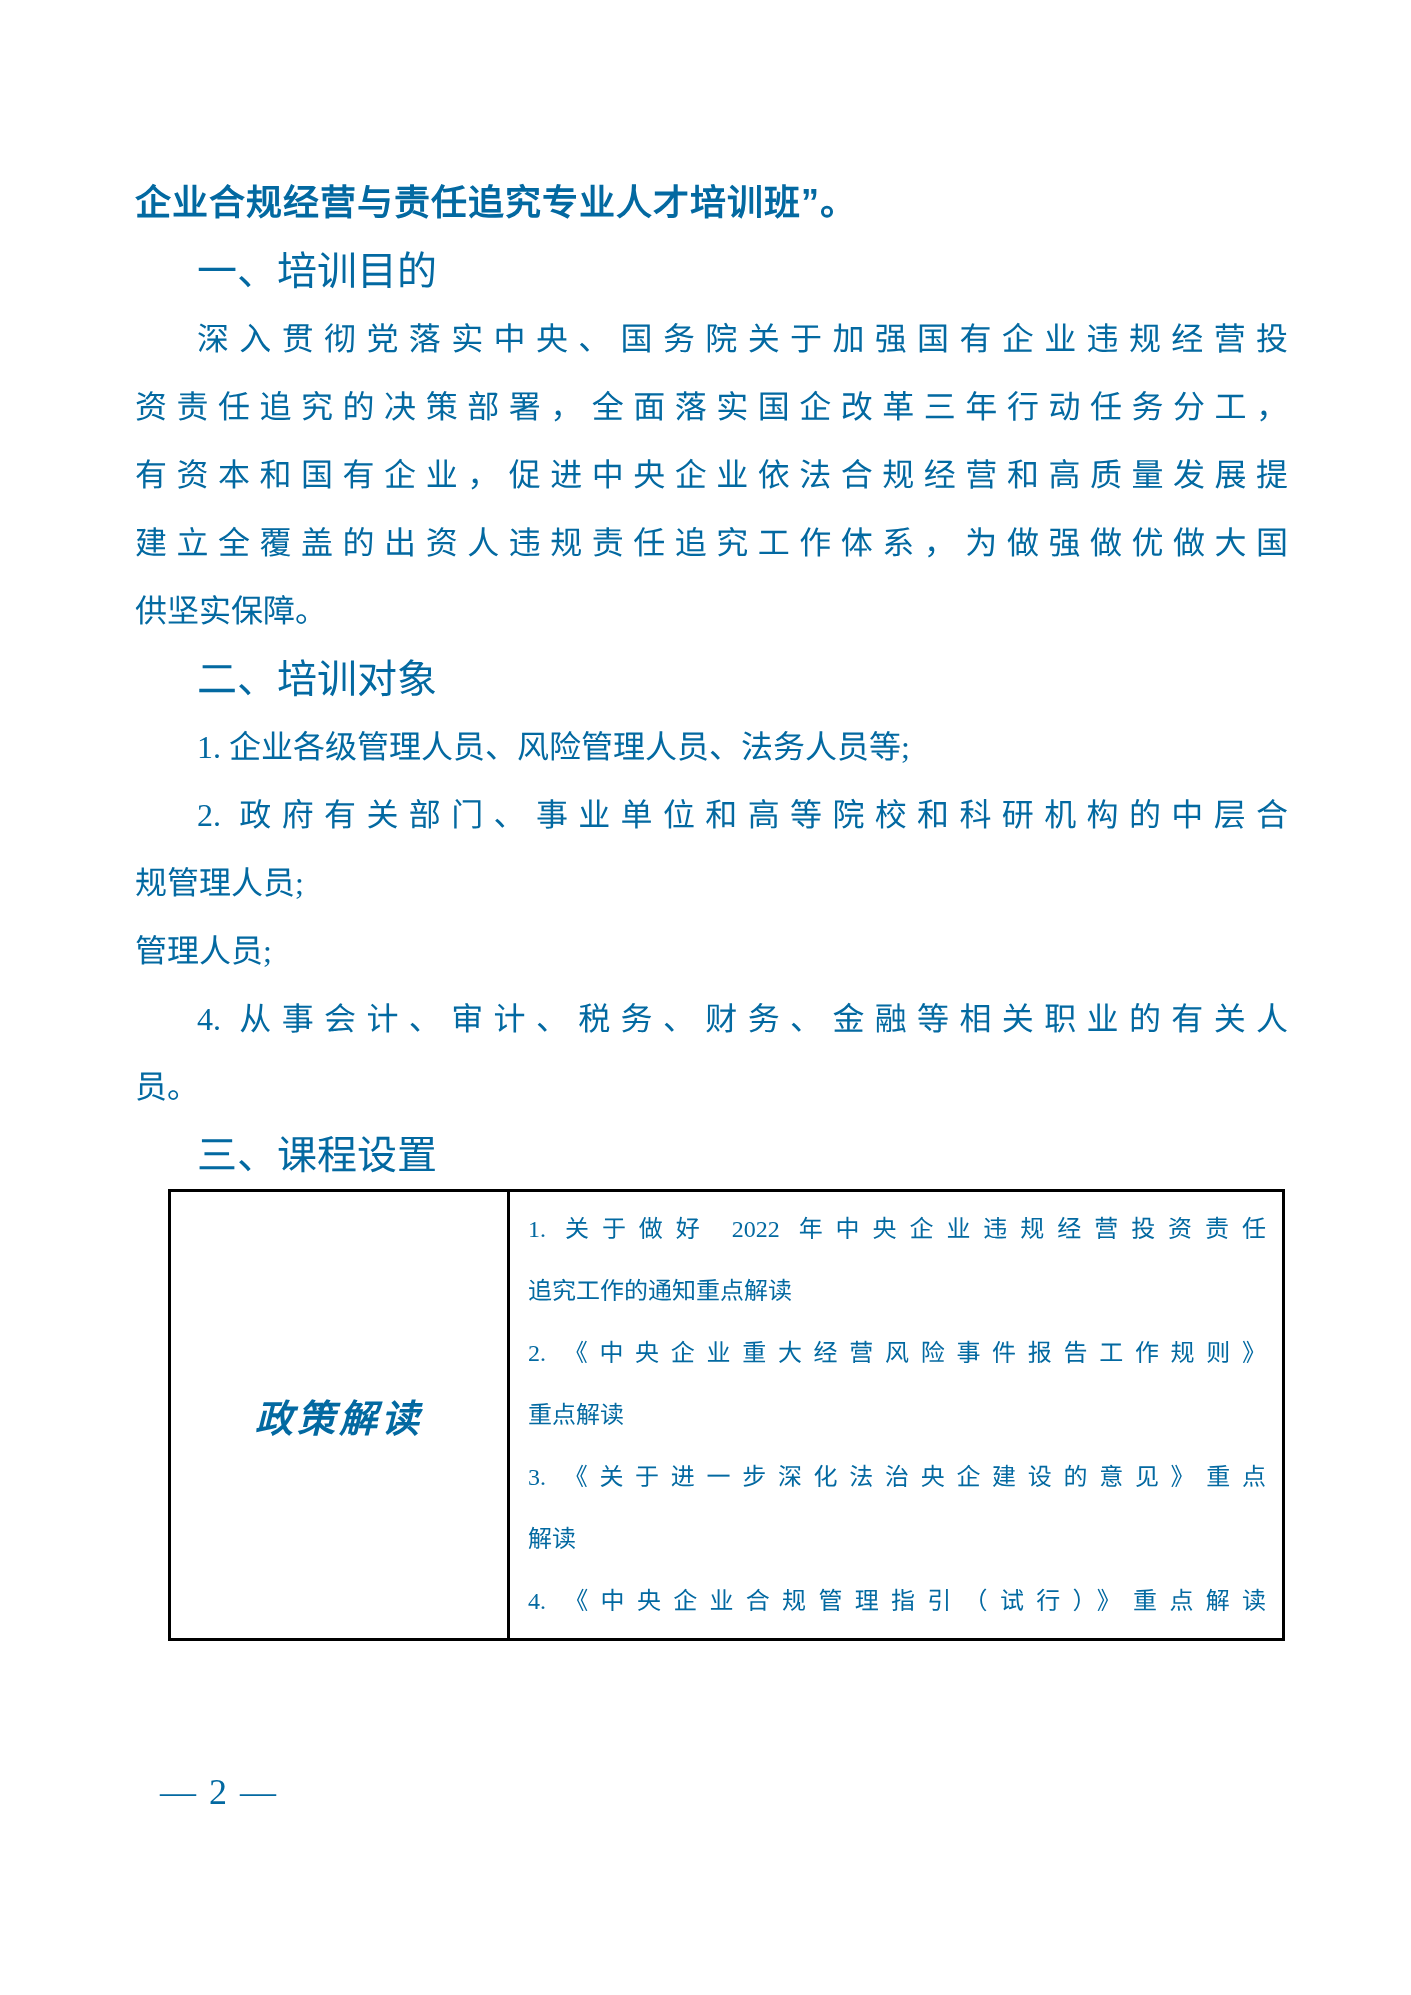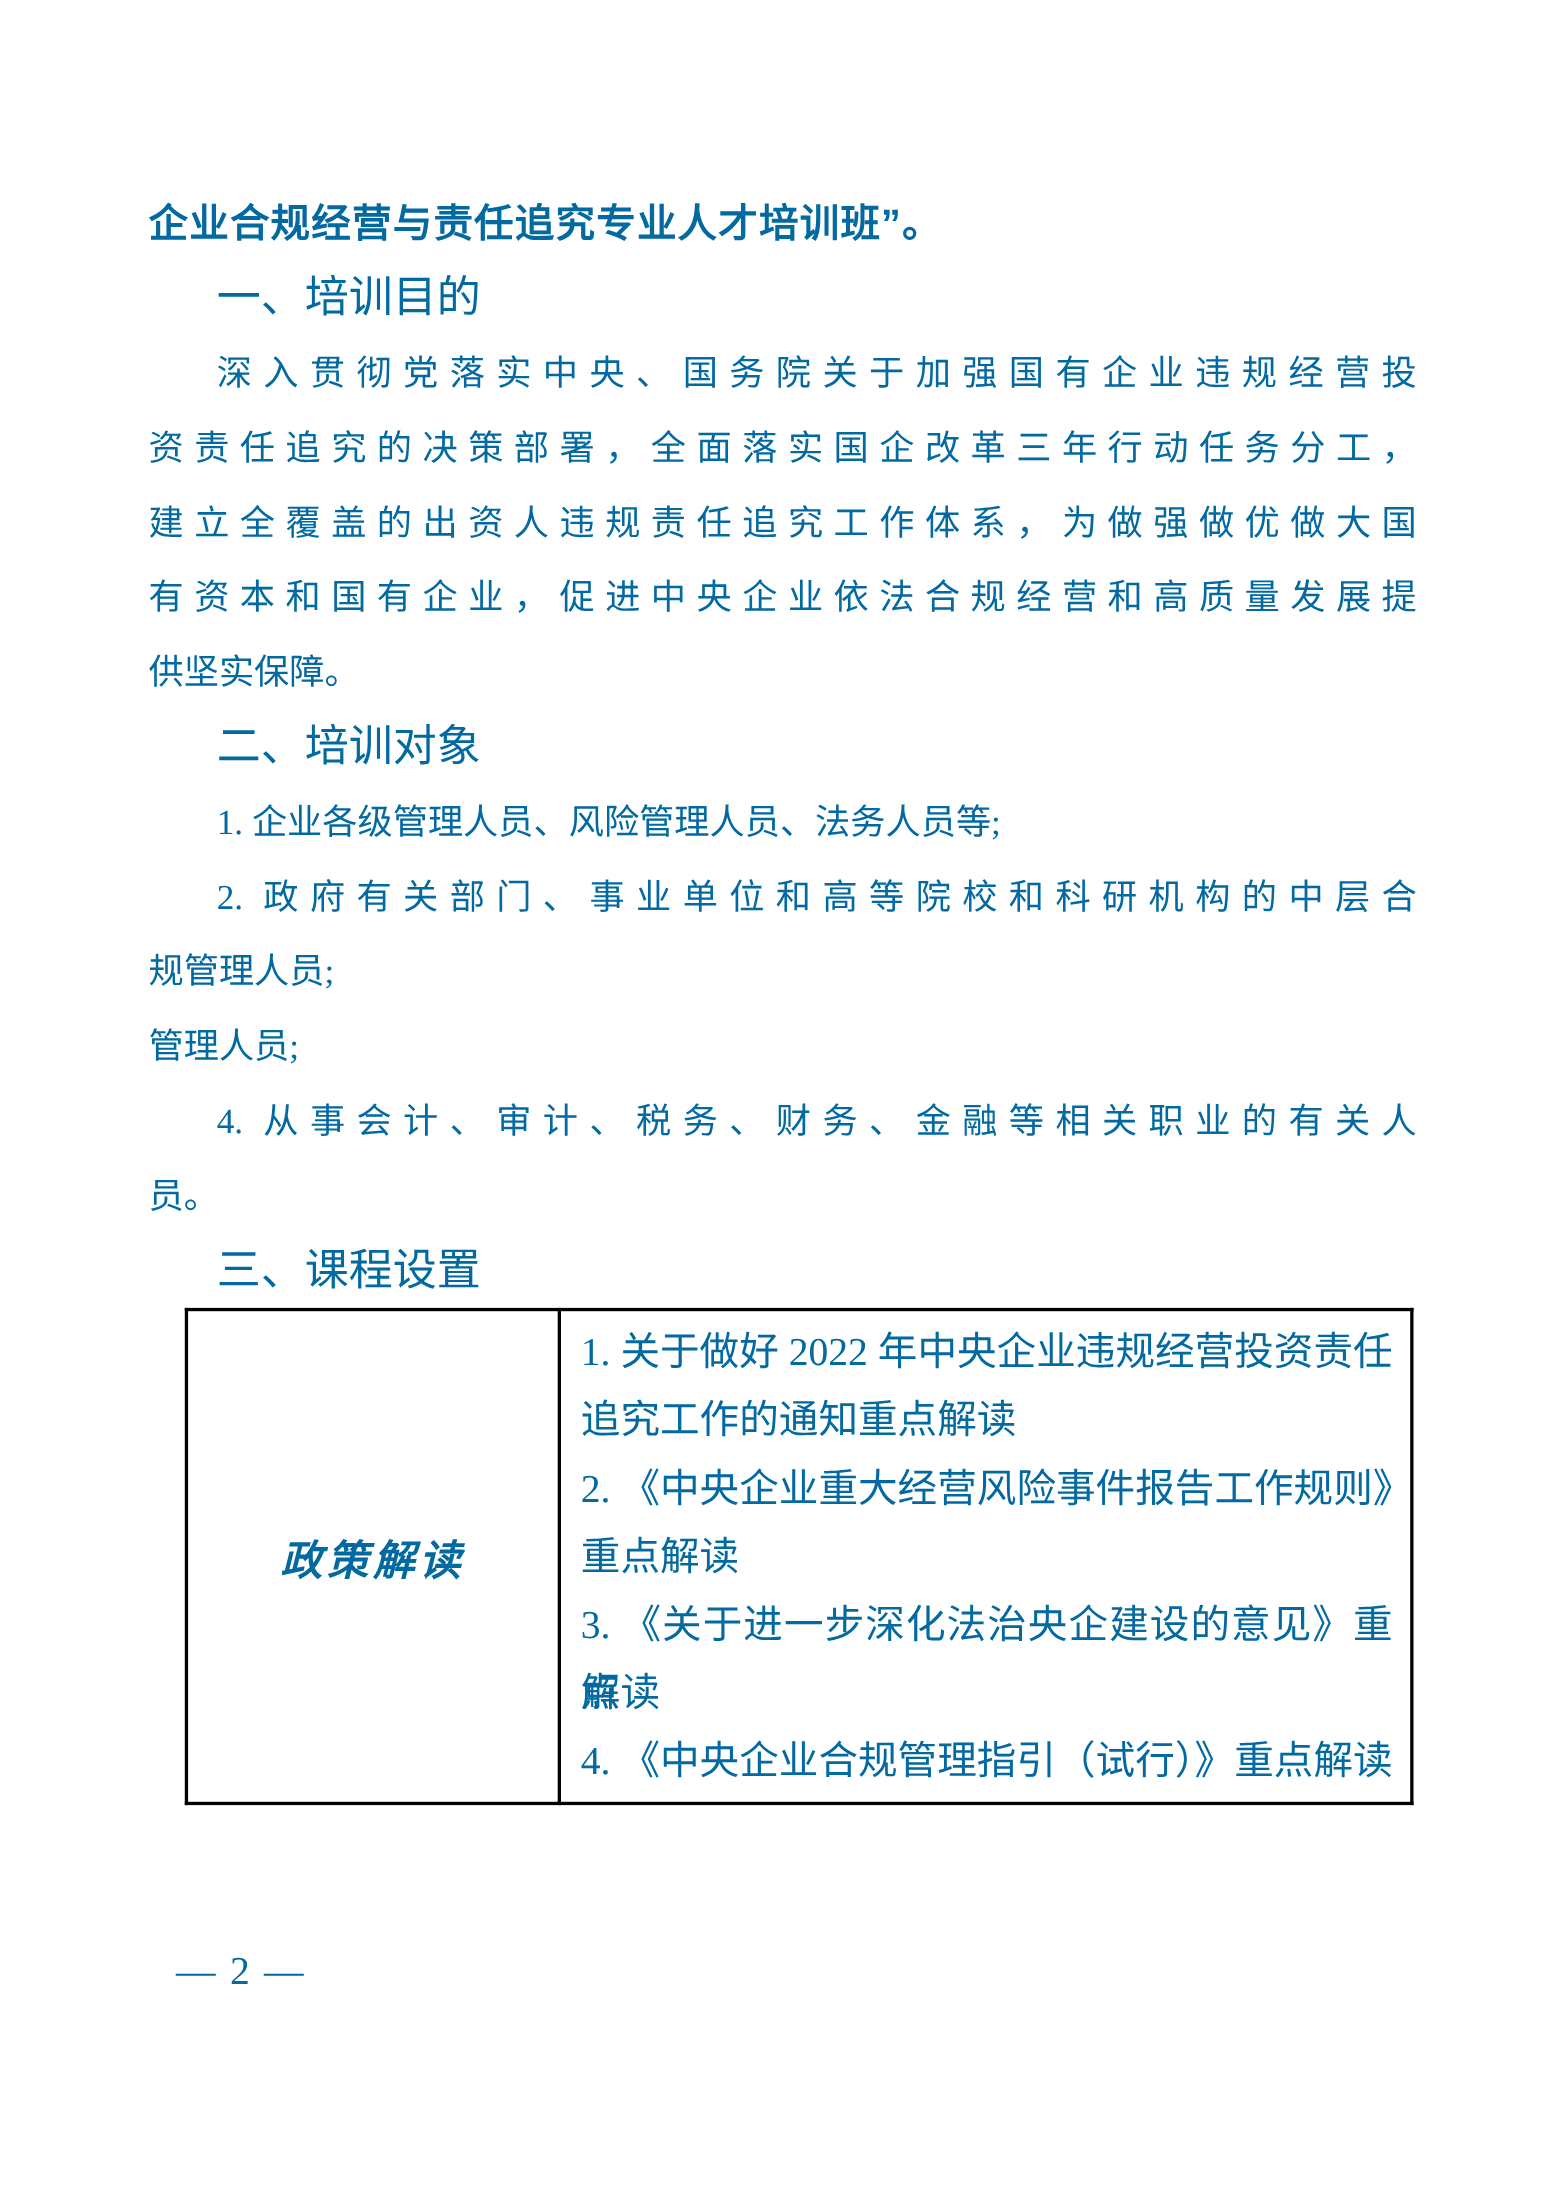--- a/index.html
+++ b/index.html
@@ -69,21 +69,21 @@
     letter-spacing: 4px;
     font-style: italic;
   }
   td.content-cell {
     padding: 6px 16px 6px 18px;
     vertical-align: top;
   }
   .tline {
     line-height: 62px;
     height: 62px;
-    font-size: 36px;
+    font-size: 24px;
     white-space: nowrap;
   }
   .tline.fill {
     white-space: normal;
   }
   .footer {
     position: absolute;
     left: 160px;
     top: 1772px;
     font-size: 36px;
@@ -96,22 +96,22 @@
 
 <div class="page">
   <div class="content">
 
     <div class="doc-title">企业合规经营与责任追究专业人才培训班”。</div>
 
     <div class="heading indent">一、培训目的</div>
 
     <div class="line fill indent">深入贯彻党落实中央、国务院关于加强国有企业违规经营投</div>
     <div class="line fill">资责任追究的决策部署，全面落实国企改革三年行动任务分工，</div>
+    <div class="line fill">有资本和国有企业，促进中央企业依法合规经营和高质量发展提</div>
     <div class="line fill">建立全覆盖的出资人违规责任追究工作体系，为做强做优做大国</div>
-    <div class="line fill">有资本和国有企业，促进中央企业依法合规经营和高质量发展提</div>
     <div class="line">供坚实保障。</div>
 
     <div class="heading indent">二、培训对象</div>
 
     <div class="line indent">1. 企业各级管理人员、风险管理人员、法务人员等;</div>
     <div class="line fill indent">2. 政府有关部门、事业单位和高等院校和科研机构的中层合</div>
     <div class="line">规管理人员;</div>
     <div class="line">管理人员;</div>
     <div class="line fill indent">4. 从事会计、审计、税务、财务、金融等相关职业的有关人</div>
     <div class="line">员。</div>

